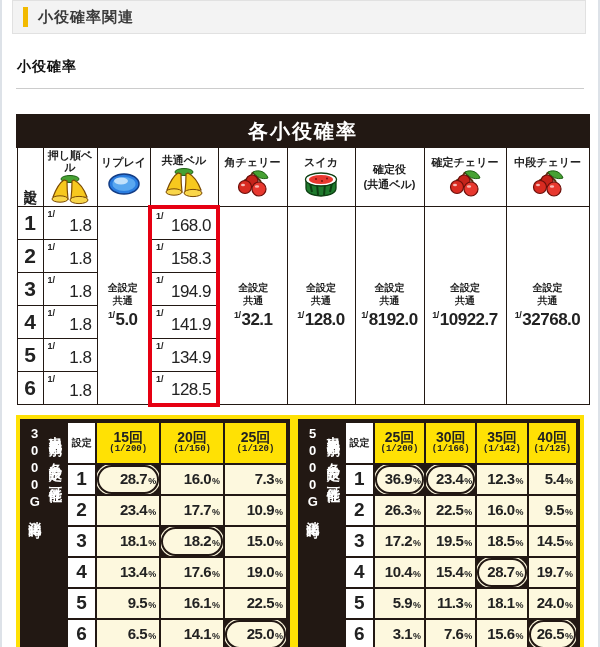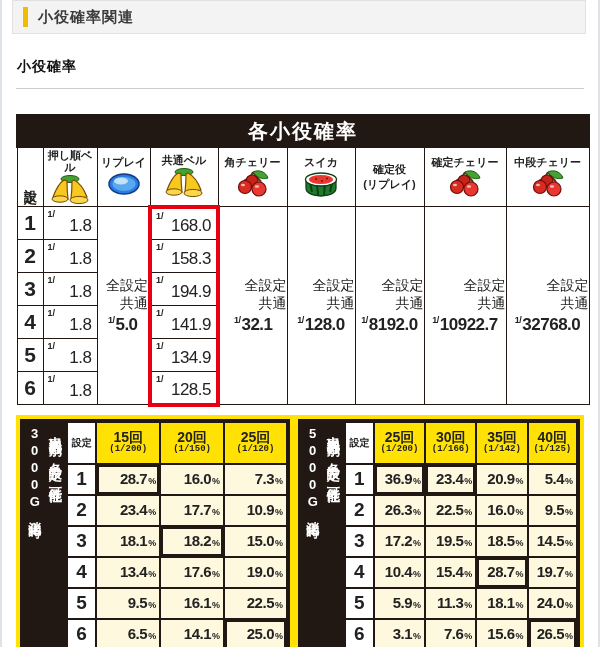--- a/index.html
+++ b/index.html
@@ -43,21 +43,21 @@
   th.pink{background:#f8d7e2;}
   .setting-h{font-size:13px;}
   .setting-h span{writing-mode:vertical-rl;text-orientation:upright;letter-spacing:2px;}
   .kakutei-h{font-size:11px;line-height:1.35;}
   .main-tbl td{height:33px;}
   .setnum{font-size:21px;font-weight:700;text-align:center;vertical-align:middle;}
   .fcell{position:relative;vertical-align:bottom;}
   .fcell .fp{position:absolute;top:2px;left:4px;font-size:9px;font-weight:700;}
   .fcell .fv{display:block;text-align:right;font-size:17px;font-weight:400;padding:0 5px 3px 0;letter-spacing:-0.5px;}
   .mcell{text-align:center;vertical-align:middle;background:#fff;}
-  .mnote{font-size:14px;font-weight:400;line-height:1.3;text-align:right;}
+  .mnote{font-size:10px;font-weight:700;line-height:1.3;}
   .mfrac{font-size:17px;font-weight:700;margin-top:3px;white-space:nowrap;letter-spacing:-0.5px;}
   .mfrac .fp{font-size:9px;vertical-align:7px;font-weight:700;margin-right:1px;}
   .redc{border-left:4px solid #e60012 !important;border-right:4px solid #e60012 !important;}
   tr.rfirst .redc{border-top:4px solid #e60012 !important;}
   tr.rlast .redc{border-bottom:4px solid #e60012 !important;}
 
   
   .bottom{display:flex;justify-content:space-between;margin:8px 14px 0 14px;}
   .ptable-wrap{border:4px solid #ffe104;background:#221813;padding:2px;box-sizing:border-box;display:flex;}
   .w-left{width:278px;}
@@ -73,21 +73,21 @@
   .ptbl th{height:42px;vertical-align:middle;text-align:center;}
   .ptbl td{height:31px;vertical-align:middle;}
   .set-small{background:#fff;font-size:10px;font-weight:700;}
   .cnt{background:#ffe104;}
   .cnt .c1{font-size:14px;font-weight:700;line-height:1.05;}
   .cnt .c2{font-size:9px;font-weight:700;line-height:1.1;font-family:Liberation Mono, monospace;}
   .bset{background:#fff;font-size:19px;font-weight:700;text-align:center;}
   .pct{background:#fdf8de;text-align:right;padding-right:3px;white-space:nowrap;}
   .pct .pv{font-size:15px;font-weight:700;letter-spacing:-0.5px;}
   .pct .ps{font-size:9px;font-weight:700;margin-left:1px;}
-  .hl{box-shadow:inset 0 0 0 2px #221813;}
+  .hl{box-shadow:inset 0 0 0 2px #221813;border-radius:15px;}
 </style>
 </head>
 <body>
 
 <div class="sec-box">
   <div class="sec-bar"></div>
   <div class="sec-title">小役確率関連</div>
 </div>
 <div class="sub-title">小役確率</div>
 <hr class="rule">
@@ -159,21 +159,21 @@
           <path d="M9 14 l2 9 M16 15 l1 11 M24 15 l-1 11 M31 14 l-2 9" stroke="#0d3f12" stroke-width="2" fill="none"></path>
           <ellipse cx="20" cy="10.5" rx="15.5" ry="6.5" fill="#ffffff" stroke="#0d3f12" stroke-width="1.3"></ellipse>
           <ellipse cx="20" cy="10.5" rx="12" ry="4.6" fill="#e8382f"></ellipse>
           <circle cx="15" cy="10" r="0.9" fill="#6b0f0a"></circle>
           <circle cx="21" cy="12" r="0.9" fill="#6b0f0a"></circle>
           <circle cx="26" cy="9.5" r="0.9" fill="#6b0f0a"></circle>
         </svg>
       </th>
       <th class="pink kakutei-h">
         <span>確定役</span><br>
-        <span>(リプレイ)</span>
+        <span>(共通ベル)</span>
       </th>
       <th class="pink">
         <span class="hdr-label">確定チェリー</span>
         <svg class="hdr-icon" width="38" height="30" viewBox="0 0 38 30">
           <path d="M19 3 C17 8 13 10 10 12" stroke="#5a3413" stroke-width="2" fill="none"></path>
           <path d="M19 3 C22 8 25 10 27 13" stroke="#5a3413" stroke-width="2" fill="none"></path>
           <path d="M19 3 C25 0 32 3 34 9 C28 11 22 8 19 3" fill="#46a133" stroke="#1d5f14"></path>
           <circle cx="18" cy="12" r="6" fill="#c6231a" stroke="#6b0f0a" stroke-width="1.2"></circle>
           <circle cx="11" cy="18" r="6.5" fill="#d92b21" stroke="#6b0f0a" stroke-width="1.2"></circle>
           <circle cx="25" cy="20" r="7" fill="#e8382f" stroke="#6b0f0a" stroke-width="1.2"></circle>
@@ -395,21 +395,21 @@
               <div class="c1">40回</div>
               <div class="c2">(1/125)</div>
             </th>
         </tr>
       </thead>
       <tbody>
         <tr>
           <td class="bset">1</td>
           <td class="pct hl"><span class="pv">36.9</span><span class="ps">%</span></td>
           <td class="pct hl"><span class="pv">23.4</span><span class="ps">%</span></td>
-          <td class="pct"><span class="pv">20.9</span><span class="ps">%</span></td>
+          <td class="pct"><span class="pv">12.3</span><span class="ps">%</span></td>
           <td class="pct"><span class="pv">5.4</span><span class="ps">%</span></td>
         </tr>
         <tr>
           <td class="bset">2</td>
           <td class="pct"><span class="pv">26.3</span><span class="ps">%</span></td>
           <td class="pct"><span class="pv">22.5</span><span class="ps">%</span></td>
           <td class="pct"><span class="pv">16.0</span><span class="ps">%</span></td>
           <td class="pct"><span class="pv">9.5</span><span class="ps">%</span></td>
         </tr>
         <tr>

